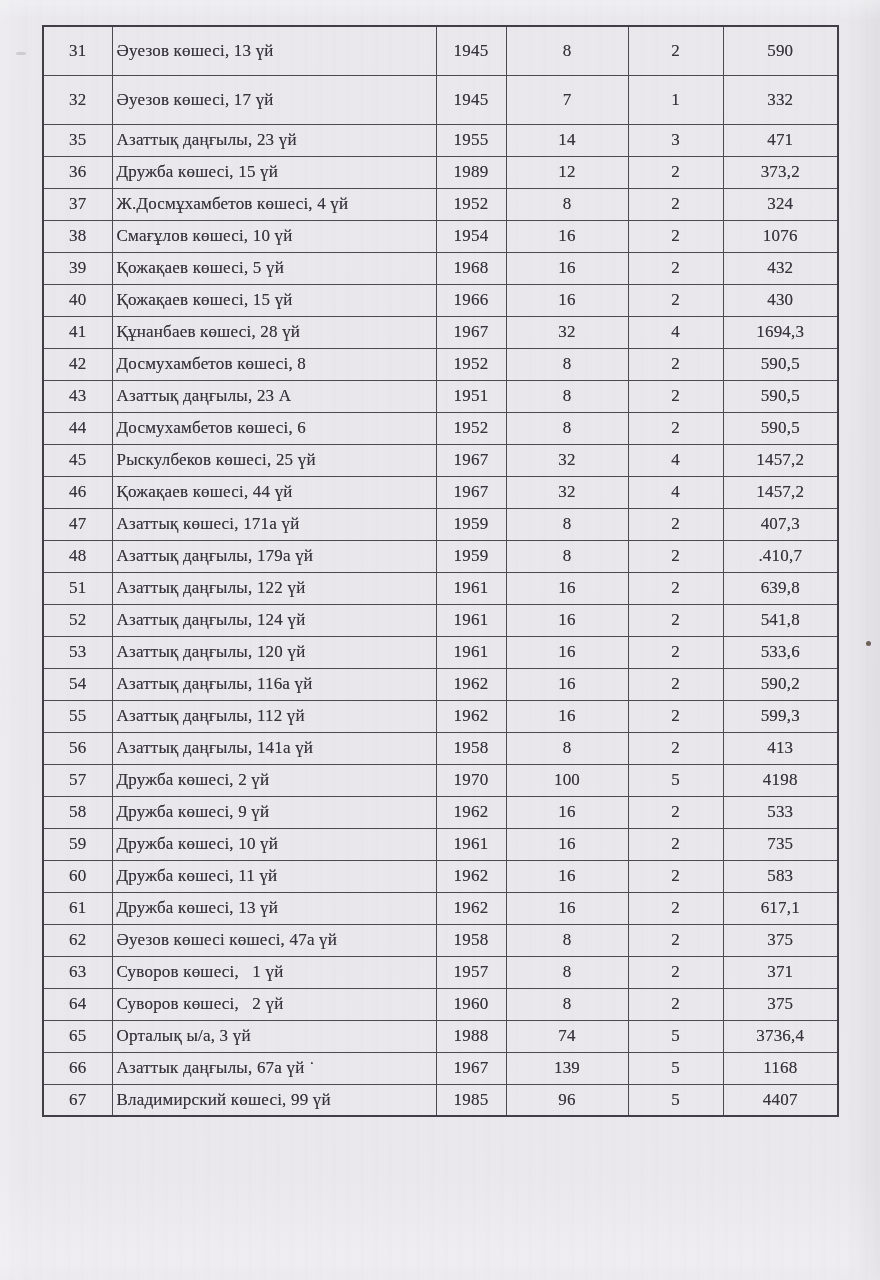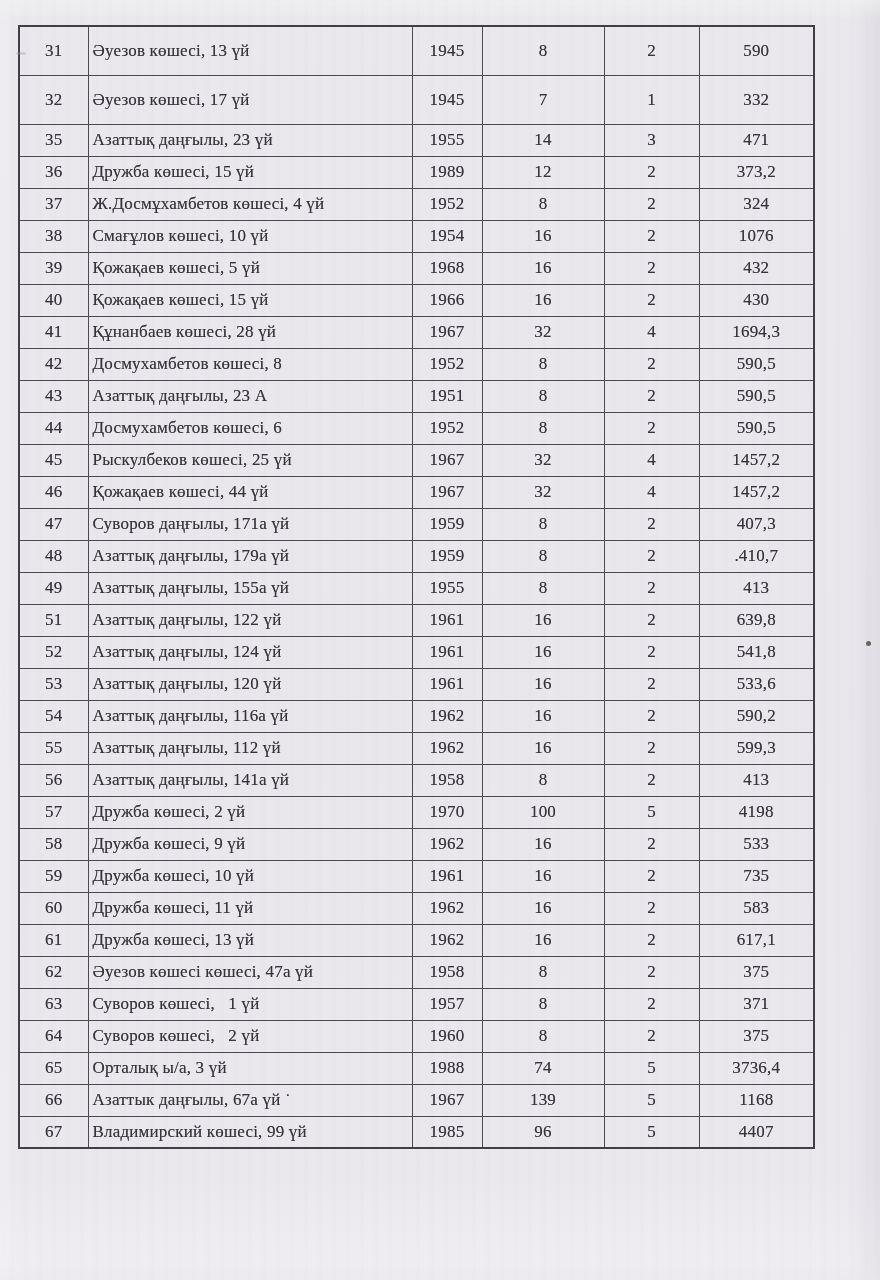--- a/index.html
+++ b/index.html
@@ -23,21 +23,21 @@
         #f4f3f5 0px,
         #eae8ed 20px,
         #e9e7ec 55%,
         #eae8ed 92%,
         #f0eef2 100%);
     box-shadow: inset -14px 0 22px rgba(140,135,150,0.10),
                 inset 10px 0 18px rgba(255,255,255,0.25);
   }
   .doc-table {
     position: absolute;
-    left: 18px;
+    left: 42px;
     top: 25px;
     width: 795px;
     border-collapse: collapse;
     table-layout: fixed;
     color: #36343c;
     padding-left: 46px;
   }
   .doc-table, .doc-table td {
     border: 1.6px solid #4b4951;
   }
@@ -198,41 +198,33 @@
         <tr>
     <td class="c-num">46</td>
     <td class="c-addr">Қожақаев көшесі, 44 үй</td>
     <td class="c-year">1967</td>
     <td class="c-val">32</td>
     <td class="c-val">4</td>
     <td class="c-area">1457,2</td>
   </tr>
         <tr>
     <td class="c-num">47</td>
-    <td class="c-addr">Суворов даңғылы, 171а үй</td>
+    <td class="c-addr">Азаттық көшесі, 171а үй</td>
     <td class="c-year">1959</td>
     <td class="c-val">8</td>
     <td class="c-val">2</td>
     <td class="c-area">407,3</td>
   </tr>
         <tr>
     <td class="c-num">48</td>
     <td class="c-addr">Азаттық даңғылы, 179а үй</td>
     <td class="c-year">1959</td>
     <td class="c-val">8</td>
     <td class="c-val">2</td>
     <td class="c-area">.410,7</td>
-  </tr>
-        <tr>
-    <td class="c-num">49</td>
-    <td class="c-addr">Азаттық даңғылы, 155а үй</td>
-    <td class="c-year">1955</td>
-    <td class="c-val">8</td>
-    <td class="c-val">2</td>
-    <td class="c-area">413</td>
   </tr>
         <tr>
     <td class="c-num">51</td>
     <td class="c-addr">Азаттық даңғылы, 122 үй</td>
     <td class="c-year">1961</td>
     <td class="c-val">16</td>
     <td class="c-val">2</td>
     <td class="c-area">639,8</td>
   </tr>
         <tr>

